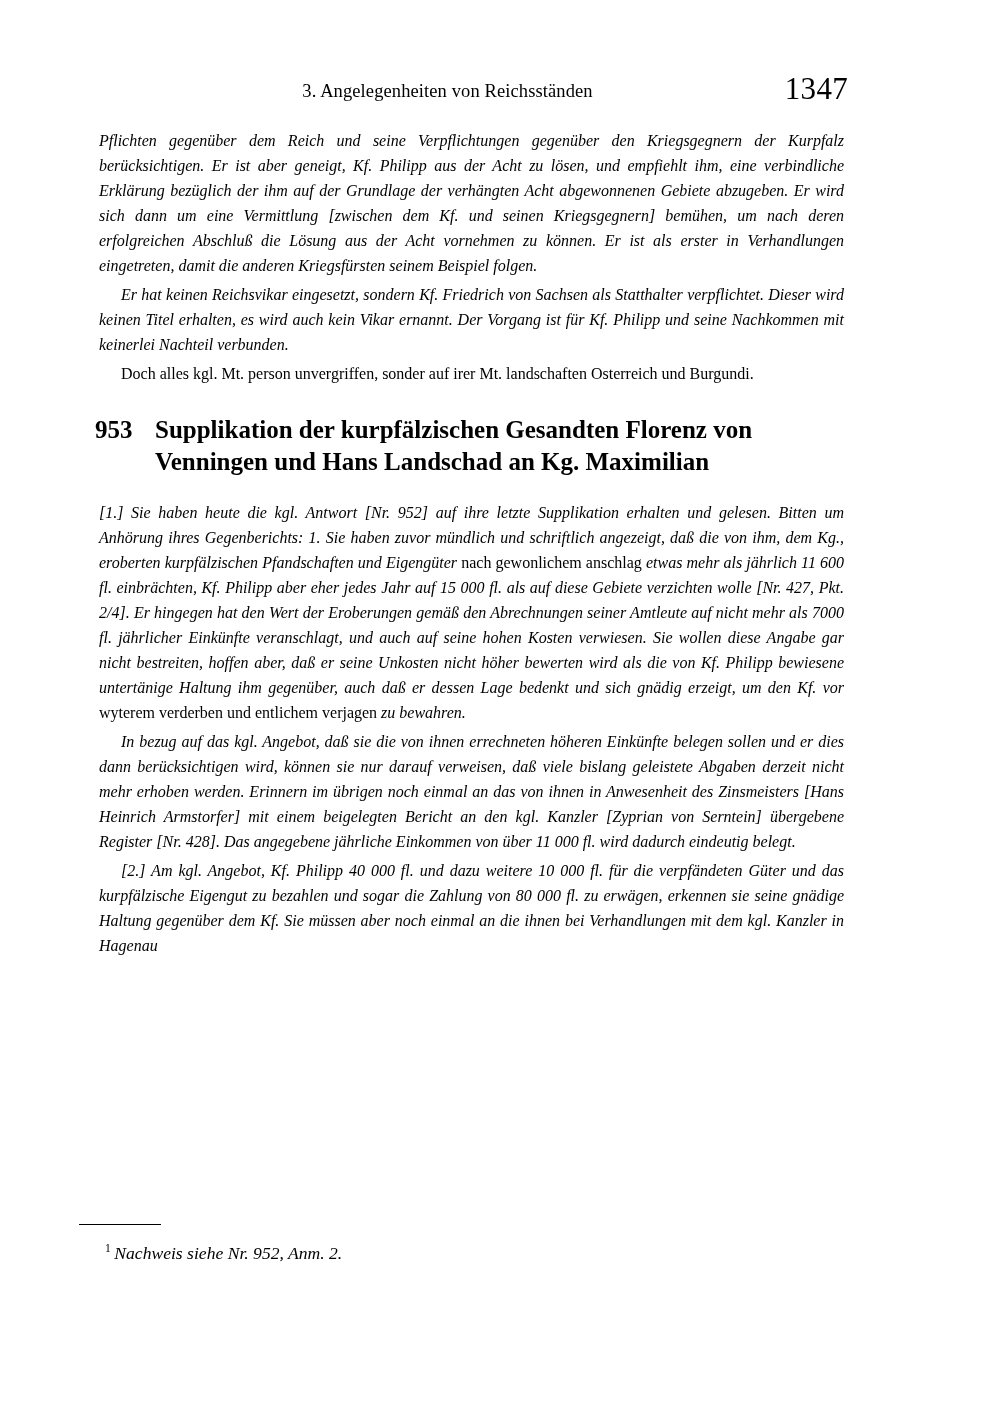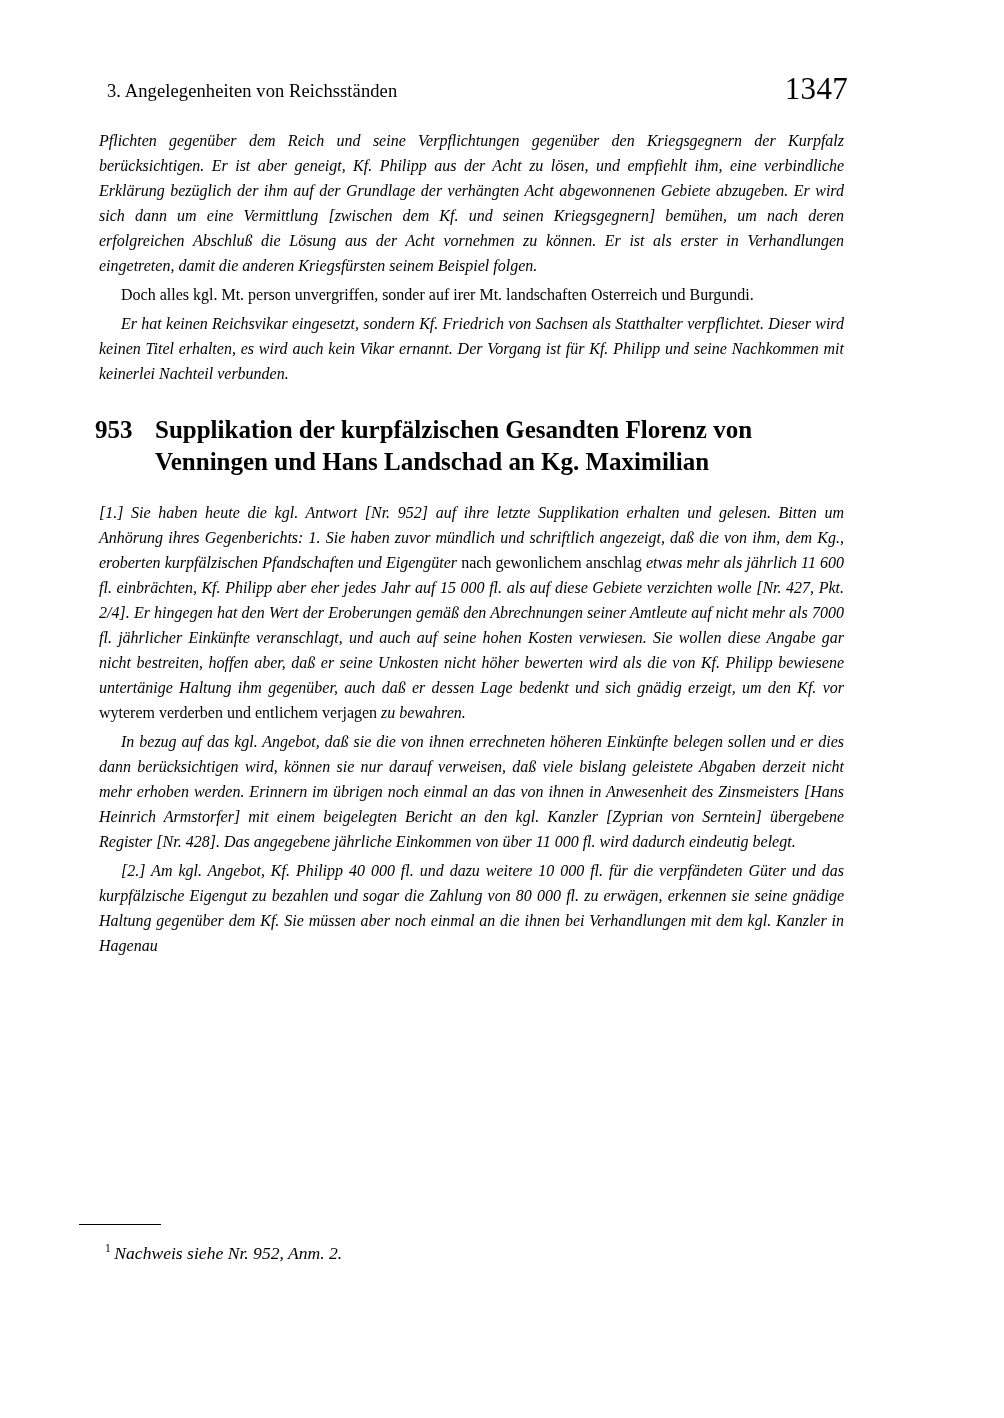--- a/index.html
+++ b/index.html
@@ -24,23 +24,23 @@
   
   .running-head {
     position: relative;
     height: 34px;
     width: 753px;
     font-size: 18.5px;
     line-height: 26px;
   }
   .running-head .rh-title {
     position: absolute;
-    left: 12px;
+    left: 4px;
     right: 0;
-    text-align: left;
+    text-align: center;
     padding-right: 52px;
     letter-spacing: 0.1px;
   }
   .running-head .rh-folio {
     position: absolute;
     right: 0;
     top: -4px;
     font-size: 31px;
     line-height: 30px;
     letter-spacing: 0.3px;
@@ -116,23 +116,23 @@
 
   <div class="running-head">
     <span class="rh-title">3. Angelegenheiten von Reichsständen</span>
     <span class="rh-folio">1347</span>
   </div>
 
   <div class="body-block">
 
     <p class="para italic">Pflichten gegenüber dem Reich und seine Verpflichtungen gegenüber den Kriegsgegnern der Kurpfalz berücksichtigen. Er ist aber geneigt, Kf. Philipp aus der Acht zu lösen, und empfiehlt ihm, eine verbindliche Erklärung bezüglich der ihm auf der Grundlage der verhängten Acht abgewonnenen Gebiete abzugeben. Er wird sich dann um eine Vermittlung [zwischen dem Kf. und seinen Kriegsgegnern] bemühen, um nach deren erfolgreichen Abschluß die Lösung aus der Acht vornehmen zu können. Er ist als erster in Verhandlungen eingetreten, damit die anderen Kriegsfürsten seinem Beispiel folgen.</p>
 
+    <p class="para italic indent">Er hat keinen Reichsvikar eingesetzt, sondern Kf. Friedrich von Sachsen als Statthalter verpflichtet. Dieser wird keinen Titel erhalten, es wird auch kein Vikar ernannt. Der Vorgang ist für Kf. Philipp und seine Nachkommen mit keinerlei Nachteil verbunden.</p>
+
     <p class="para roman indent">Doch alles kgl. Mt. person unvergriffen, sonder auf irer Mt. landschaften Osterreich und Burgundi.</p>
-
-    <p class="para italic indent">Er hat keinen Reichsvikar eingesetzt, sondern Kf. Friedrich von Sachsen als Statthalter verpflichtet. Dieser wird keinen Titel erhalten, es wird auch kein Vikar ernannt. Der Vorgang ist für Kf. Philipp und seine Nachkommen mit keinerlei Nachteil verbunden.</p>
 
     <div class="section-heading">
       <span class="sh-number">953</span>
       <span class="sh-title">Supplikation der kurpfälzischen Gesandten Florenz von Venningen und Hans Landschad an Kg. Maximilian</span>
     </div>
 
     <p class="para italic"><span class="ital">[1.] Sie haben heute die kgl. Antwort [Nr. 952] auf ihre letzte Supplikation erhalten und gelesen. Bitten um Anhörung ihres Gegenberichts: 1. Sie haben zuvor mündlich und schriftlich angezeigt, daß die von ihm, dem Kg., eroberten kurpfälzischen Pfandschaften und Eigengüter </span><span class="rom">nach gewonlichem anschlag </span><span class="ital">etwas mehr als jährlich 11 600 fl. einbrächten, Kf. Philipp aber eher jedes Jahr auf 15 000 fl. als auf diese Gebiete verzichten wolle [Nr. 427, Pkt. 2/4]. Er hingegen hat den Wert der Eroberungen gemäß den Abrechnungen seiner Amtleute auf nicht mehr als 7000 fl. jährlicher Einkünfte veranschlagt, und auch auf seine hohen Kosten verwiesen. Sie wollen diese Angabe gar nicht bestreiten, hoffen aber, daß er seine Unkosten nicht höher bewerten wird als die von Kf. Philipp bewiesene untertänige Haltung ihm gegenüber, auch daß er dessen Lage bedenkt und sich gnädig erzeigt, um den Kf. </span><span class="ital">vor </span><span class="rom">wyterem verderben und entlichem verjagen </span><span class="ital">zu bewahren.</span></p>
 
     <p class="para italic indent">In bezug auf das kgl. Angebot, daß sie die von ihnen errechneten höheren Einkünfte belegen sollen und er dies dann berücksichtigen wird, können sie nur darauf verweisen, daß viele bislang geleistete Abgaben derzeit nicht mehr erhoben werden. Erinnern im übrigen noch einmal an das von ihnen in Anwesenheit des Zinsmeisters [Hans Heinrich Armstorfer] mit einem beigelegten Bericht an den kgl. Kanzler [Zyprian von Serntein] übergebene Register [Nr. 428]. Das angegebene jährliche Einkommen von über 11 000 fl. wird dadurch eindeutig belegt.</p>
 

